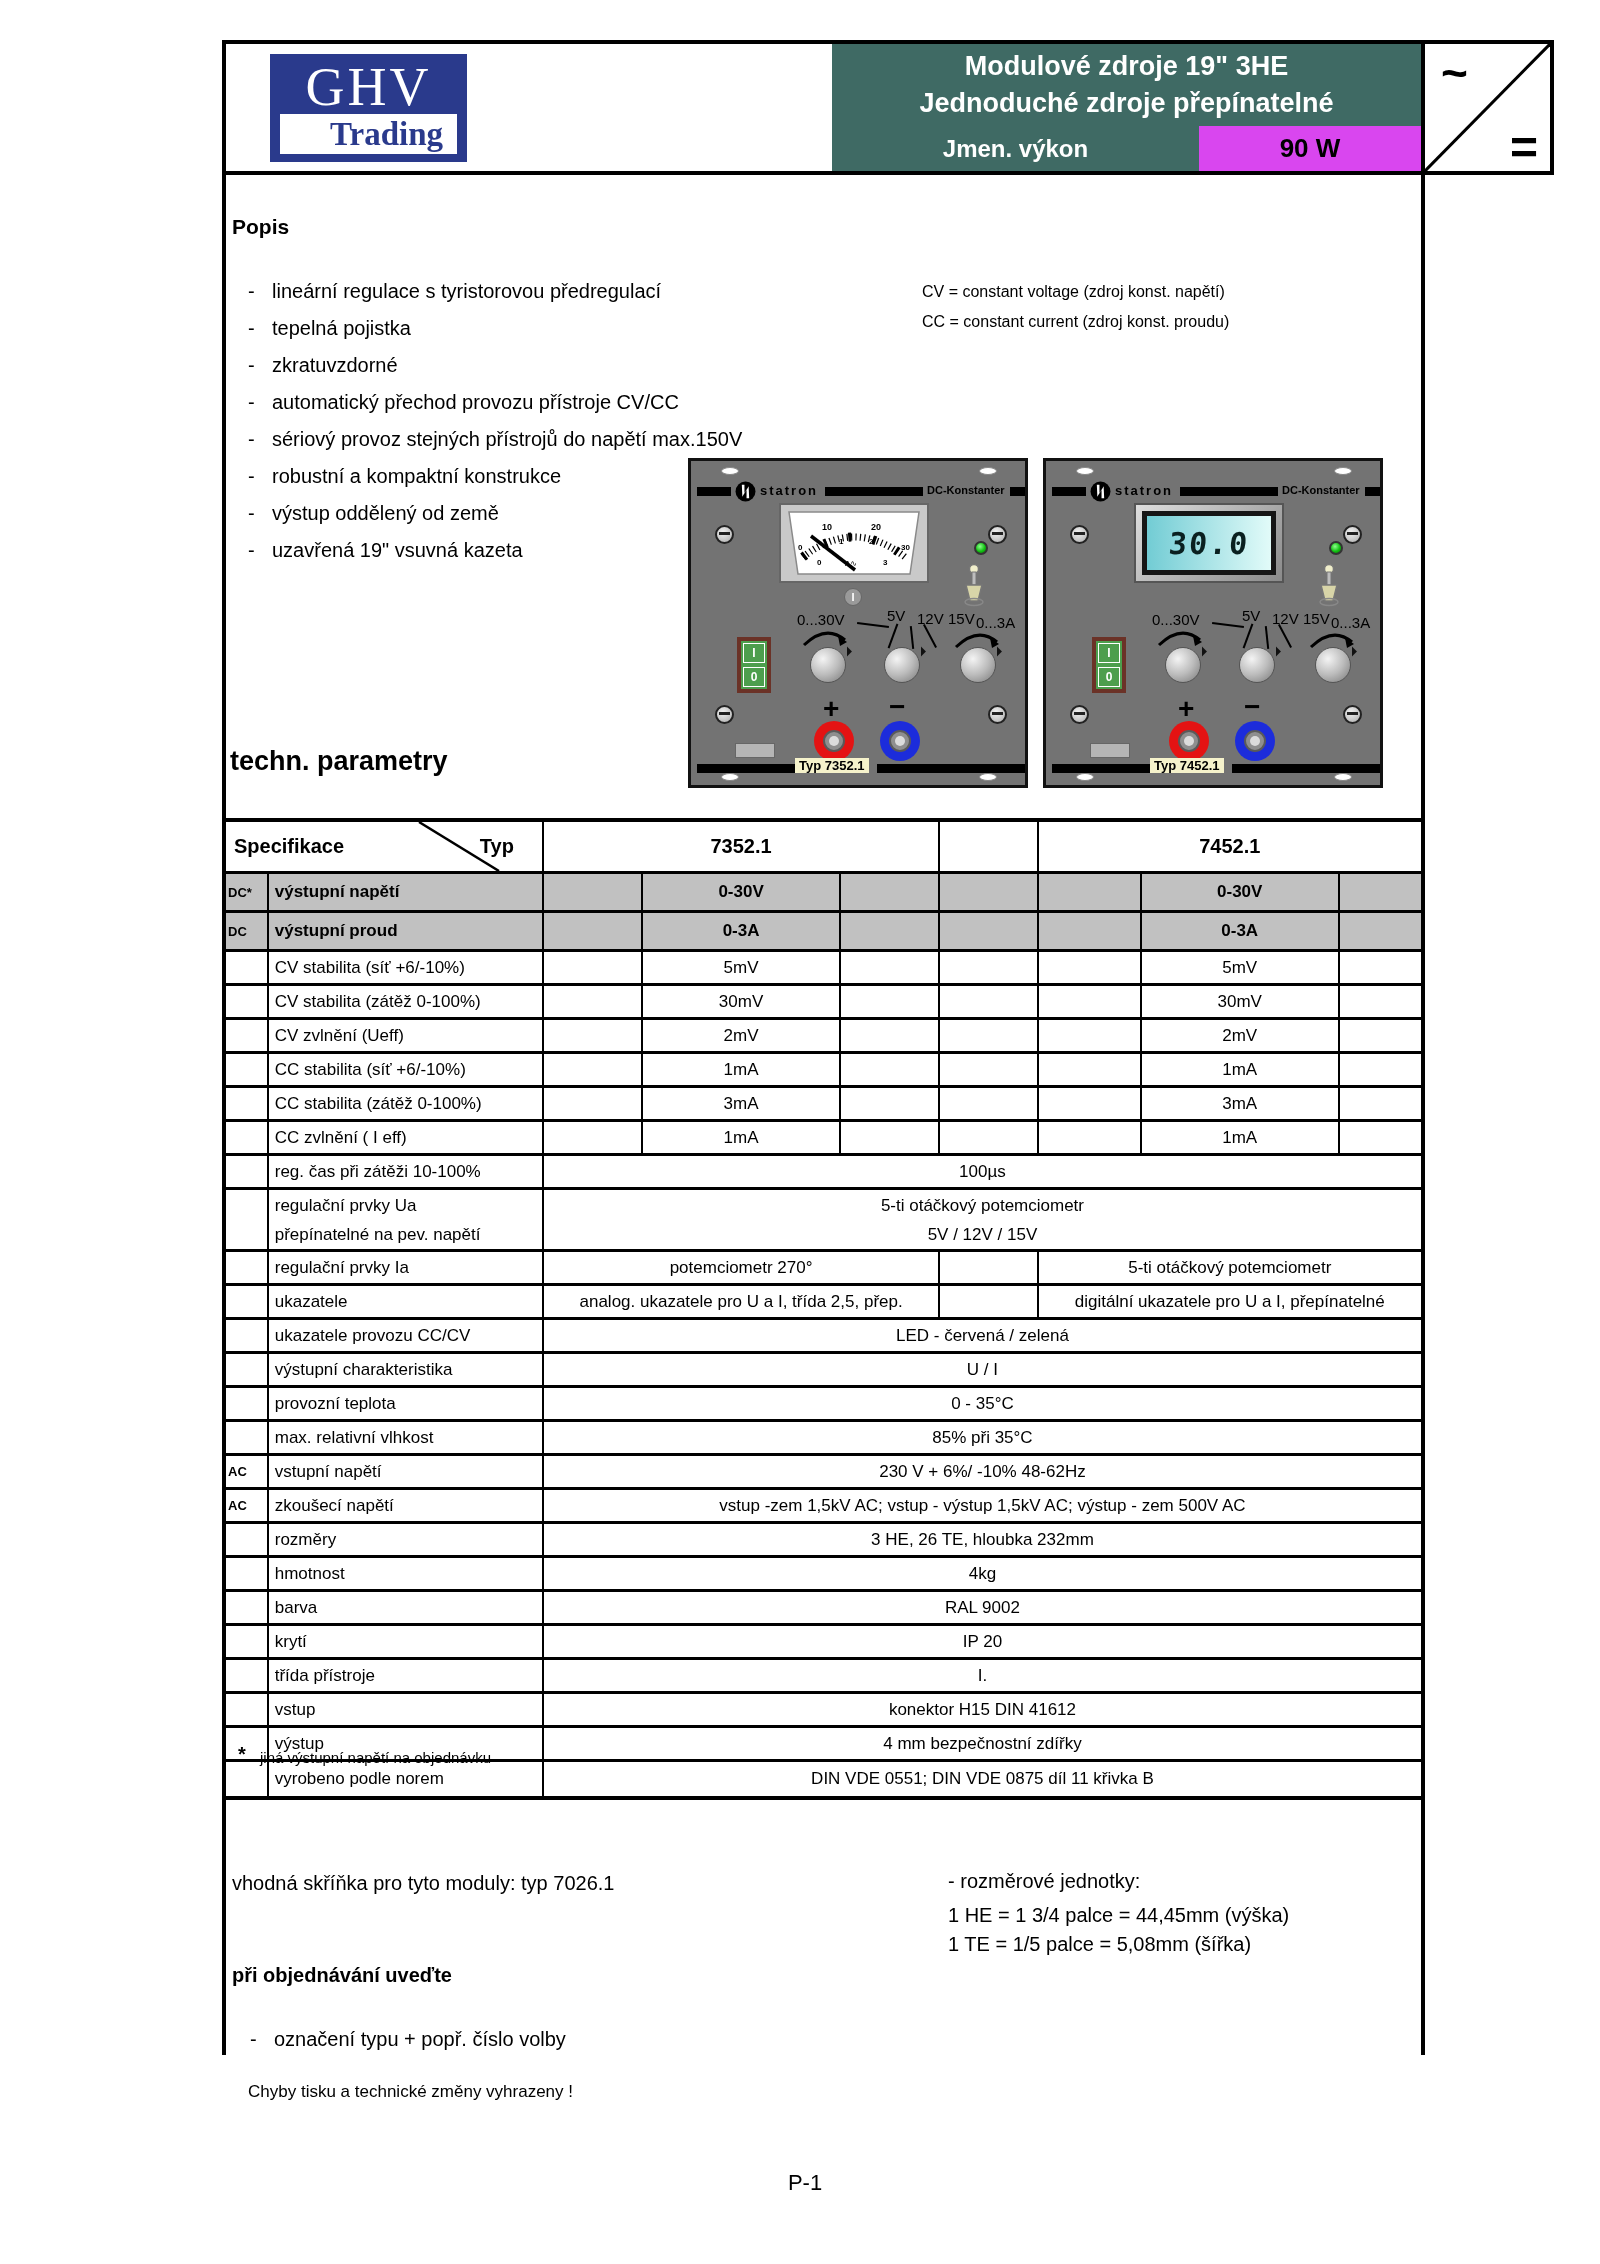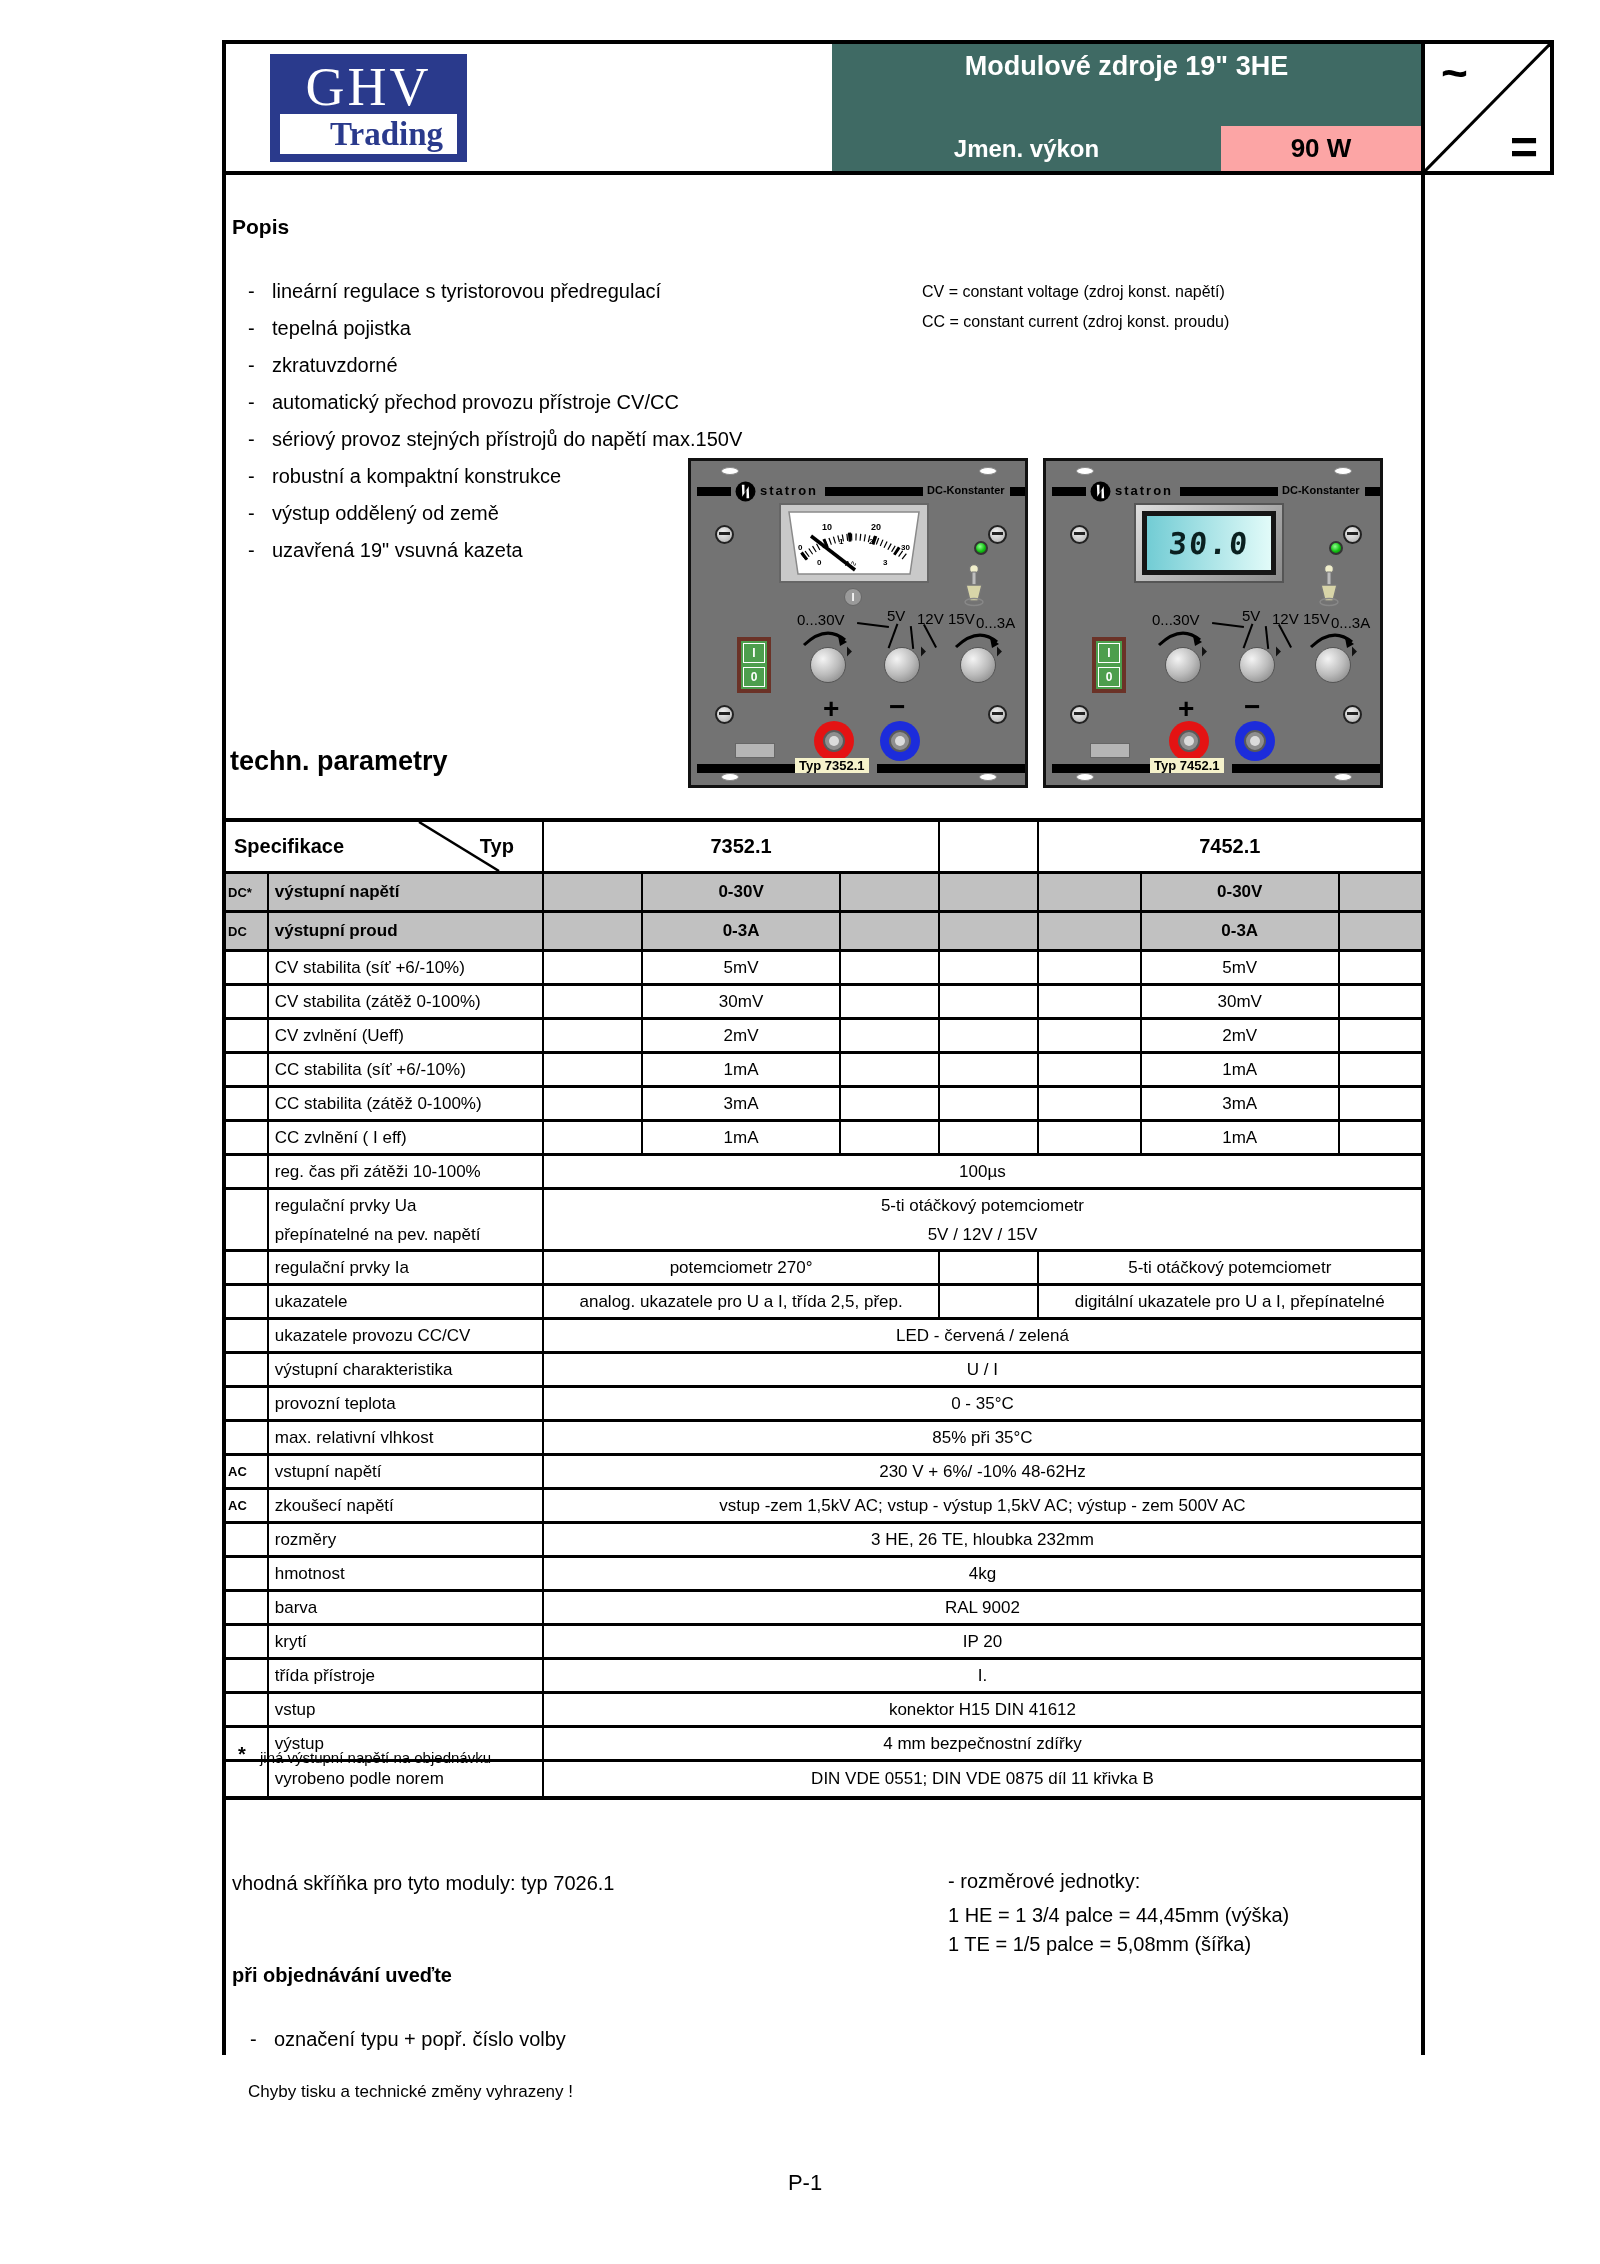--- a/index.html
+++ b/index.html
@@ -13,21 +13,21 @@
   #logo{left:270px;top:54px;width:197px;height:108px;background:#2a3a8c;}
   #logo .ghv{position:absolute;top:2px;left:0;width:100%;text-align:center;font-family:"Liberation Serif",serif;font-size:54px;color:#fff;letter-spacing:3px;}
   #logo .tradbox{position:absolute;left:10px;right:10px;bottom:8px;height:40px;background:#fff;display:flex;align-items:center;justify-content:center;}
   #logo .tradbox span{font-family:"Liberation Serif",serif;font-weight:bold;font-size:33px;color:#2a3a8c;margin-left:36px;}
   
   #teal{left:832px;top:44px;width:589px;height:127px;background:#3f6a64;color:#fff;}
   #teal .l1{position:absolute;top:7px;width:100%;text-align:center;font-size:27px;font-weight:bold;}
   #teal .l2{position:absolute;top:44px;width:100%;text-align:center;font-size:27px;font-weight:bold;}
   #teal .l3{position:absolute;bottom:0;left:0;width:100%;height:45px;display:flex;}
   #teal .jmen{flex:1;display:flex;align-items:center;justify-content:center;font-size:24px;font-weight:bold;}
-  #teal .pw{width:200px;background:#fca5a5;color:#000;display:flex;align-items:center;justify-content:center;font-size:26px;font-weight:bold;}
+  #teal .pw{width:222px;background:#d946ef;color:#000;display:flex;align-items:center;justify-content:center;font-size:26px;font-weight:bold;}
   
   #acdc{left:1421px;top:40px;width:133px;height:135px;border:4px solid #000;background:#fff;box-sizing:border-box;}
   #acdc .ac{position:absolute;left:16px;top:2px;font-size:46px;font-weight:bold;}
   #acdc .dc{position:absolute;right:12px;bottom:-4px;font-size:48px;font-weight:bold;}
   
   .li-dash{position:absolute;font-size:20px;}
   .li-text{position:absolute;font-size:20px;}
   
   .panel{width:340px;height:330px;background:#737373;border:3px solid #111;box-sizing:border-box;}
   .oval{position:absolute;width:18px;height:8px;border-radius:50%;background:#fff;border:1.5px solid #888;box-sizing:border-box;}
@@ -84,20 +84,21 @@
 
   <div class="abs" id="logo">
     <div class="ghv">GHV</div>
     <div class="tradbox">
       <span>Trading</span>
     </div>
   </div>
 
   <div class="abs" id="teal">
     <div class="l1">Modulové zdroje 19" 3HE</div>
+    <div class="l2">Jednoduché zdroje přepínatelné</div>
     <div class="l3">
       <div class="jmen">Jmen. výkon</div>
       <div class="pw">90 W</div>
     </div>
   </div>
 
   <div class="abs" id="acdc">
     <svg class="abs" style="left:0;top:0" width="125" height="127">
         <line x1="0" y1="127" x2="125" y2="0" stroke="#000" stroke-width="3"></line>
       </svg>

